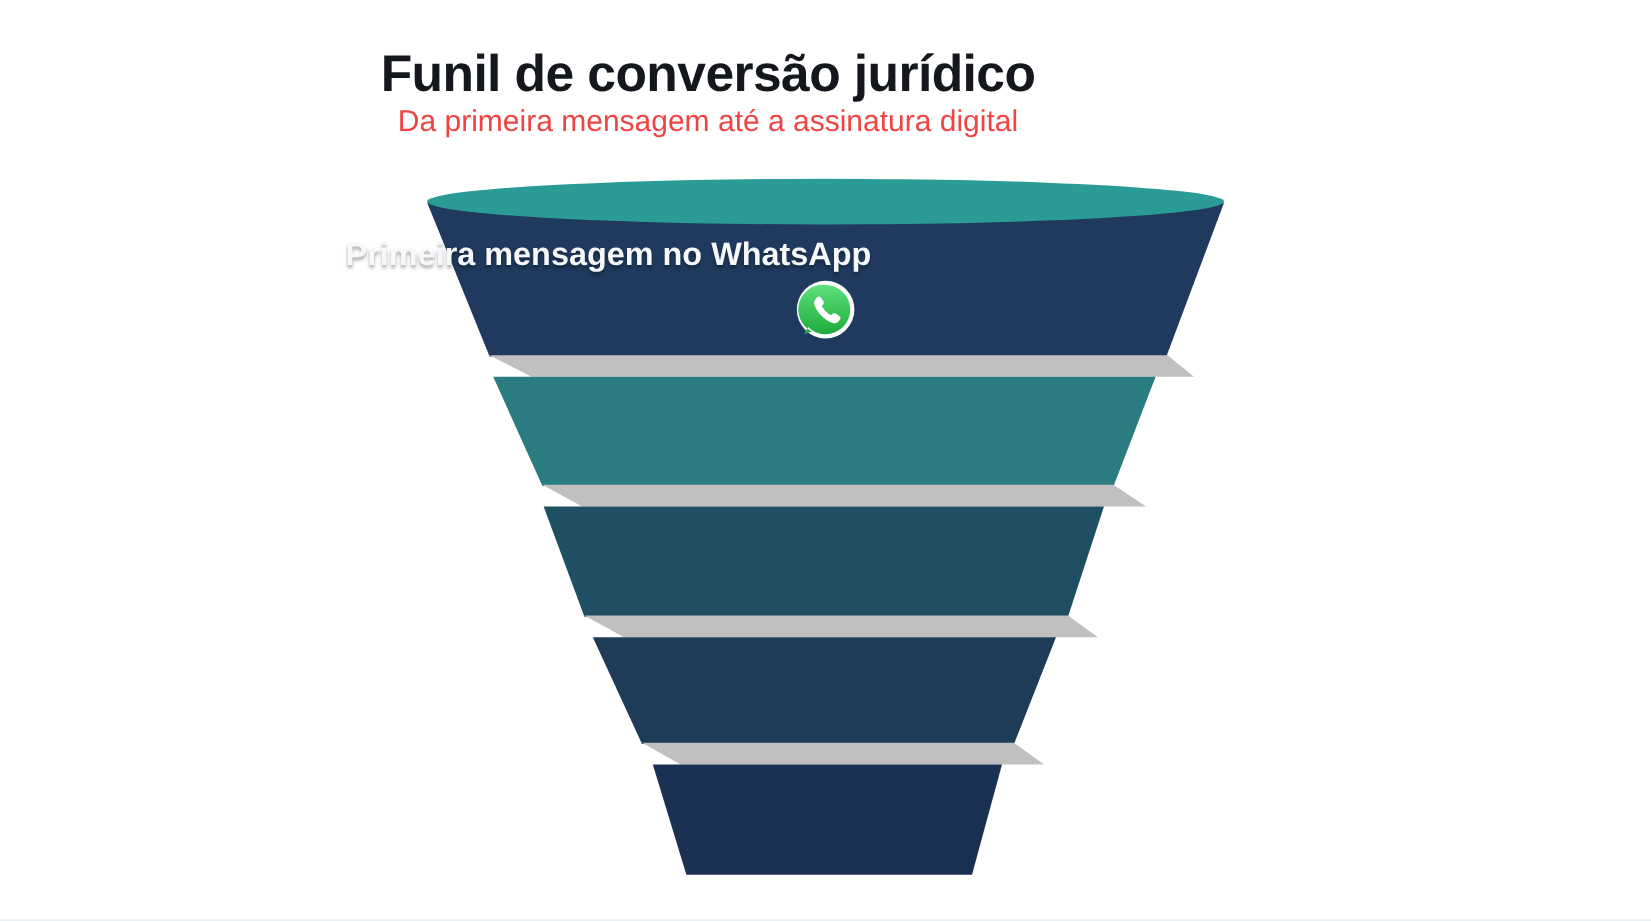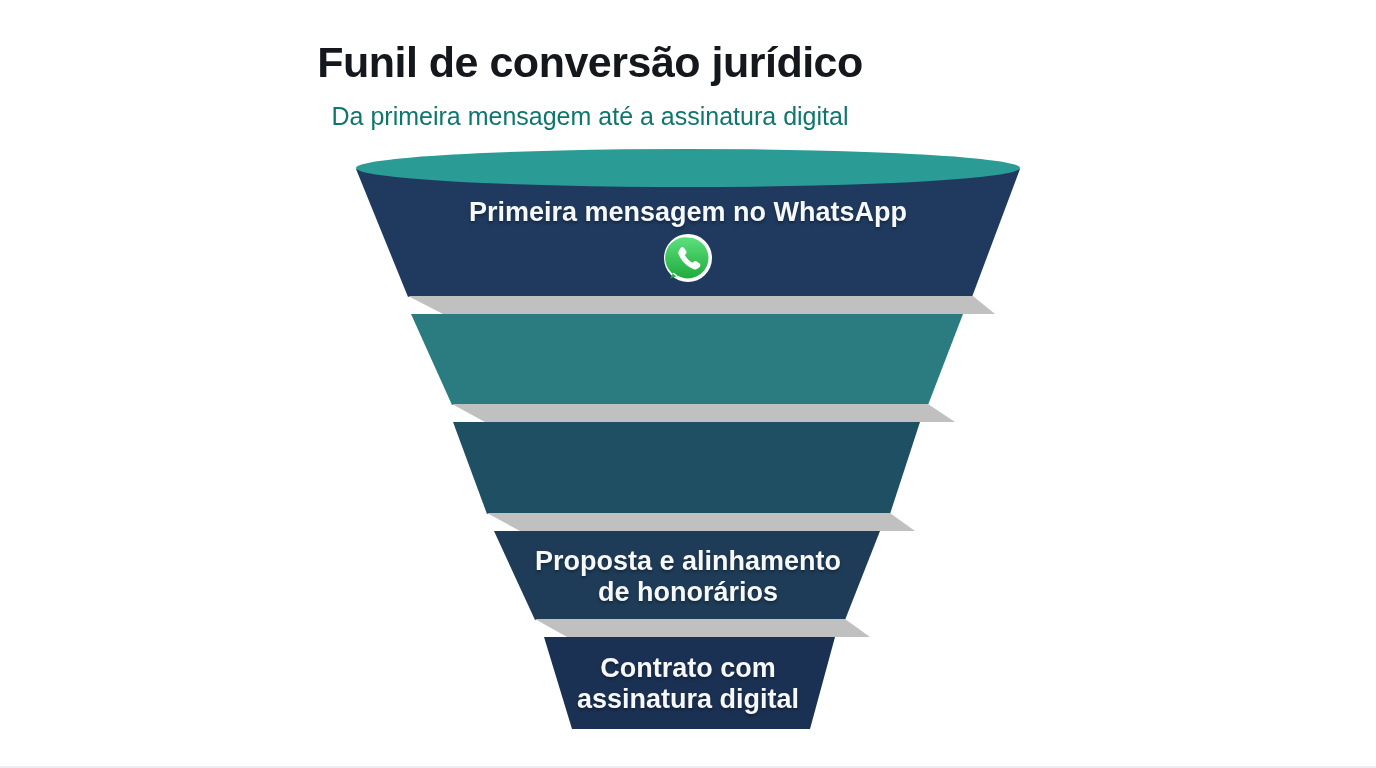--- a/index.html
+++ b/index.html
@@ -10,27 +10,27 @@
     background:#ffffff;
     font-family:"Liberation Sans", sans-serif;
   }
   .header{
     position:absolute;left:0;top:38px;width:1180px;text-align:center;
   }
   .title{
     font-size:43px;font-weight:bold;color:#14181d;letter-spacing:-0.5px;margin:0;
   }
   .subtitle{
-    font-size:25px;font-weight:normal;color:#0f766e;margin:15px 0 0 0;
+    font-size:25px;font-weight:normal;color:#ef4444;margin:0 0 0 0;
   }
   .funnel-svg{position:absolute;left:0;top:0;}
   .stage-label{
     position:absolute;
     left:288px;width:800px;
-    text-align:center;
+    text-align:left;
     color:#f6f8f9;
     font-size:27px;font-weight:bold;
     line-height:31px;
     white-space:pre-line;
     text-shadow:0 2px 3px rgba(0,0,0,0.35);
   }
   .wa-icon{position:absolute;left:663px;top:233px;}
   .bottom-hairline{
     position:absolute;left:0;bottom:0;width:1376px;height:2px;
     background:#e9eef6;
@@ -69,24 +69,20 @@
     <polygon points="487,513 890,513 915,531 520,531" fill="#c0c0c0"></polygon>
 
     <polygon points="494,531 880,531 845,620 535,620" fill="#1e3c57"></polygon>
 
     <polygon points="535,619 845,619 870,637 567,637" fill="#c0c0c0"></polygon>
 
     <polygon points="544,637 835,637 810,729 572,729" fill="#1b3153"></polygon>
   </svg>
 
   <div class="stage-label" style="top:197px;">Primeira mensagem no WhatsApp</div>
-  <div class="stage-label" style="top:546px;">Proposta e alinhamento
-de honorários</div>
-  <div class="stage-label" style="top:653px;">Contrato com
-assinatura digital</div>
 
   <svg class="wa-icon" width="50" height="50" viewBox="0 0 50 50">
     <circle cx="25" cy="25" r="24" fill="#ffffff"></circle>
     <path fill="url(#waGrad)" d="M25 4.5 A20.5 20.5 0 1 1 10.5 39.5 L7 45.5 L13.5 43.2 A20.5 20.5 0 0 1 25 4.5 Z"></path>
     <path fill="#ffffff" d="M17.6 14.9 c1.1 -1.1 2.6 -1.1 3.4 0 l2.1 2.9 c0.7 1 0.6 2.3 -0.3 3.2 l-1 1 c1.7 3.3 4.4 6 7.7 7.7 l1 -1 c0.9 -0.9 2.2 -1 3.2 -0.3 l2.9 2.1 c1.1 0.8 1.1 2.3 0 3.4 l-1.2 1.2 c-1.2 1.2 -3 1.7 -4.6 1.1 c-7 -2.6 -12.6 -8.2 -15.2 -15.2 c-0.6 -1.6 -0.1 -3.4 1.1 -4.6 Z"></path>
   </svg>
 
   <div class="bottom-hairline"></div>
 </div>
 

